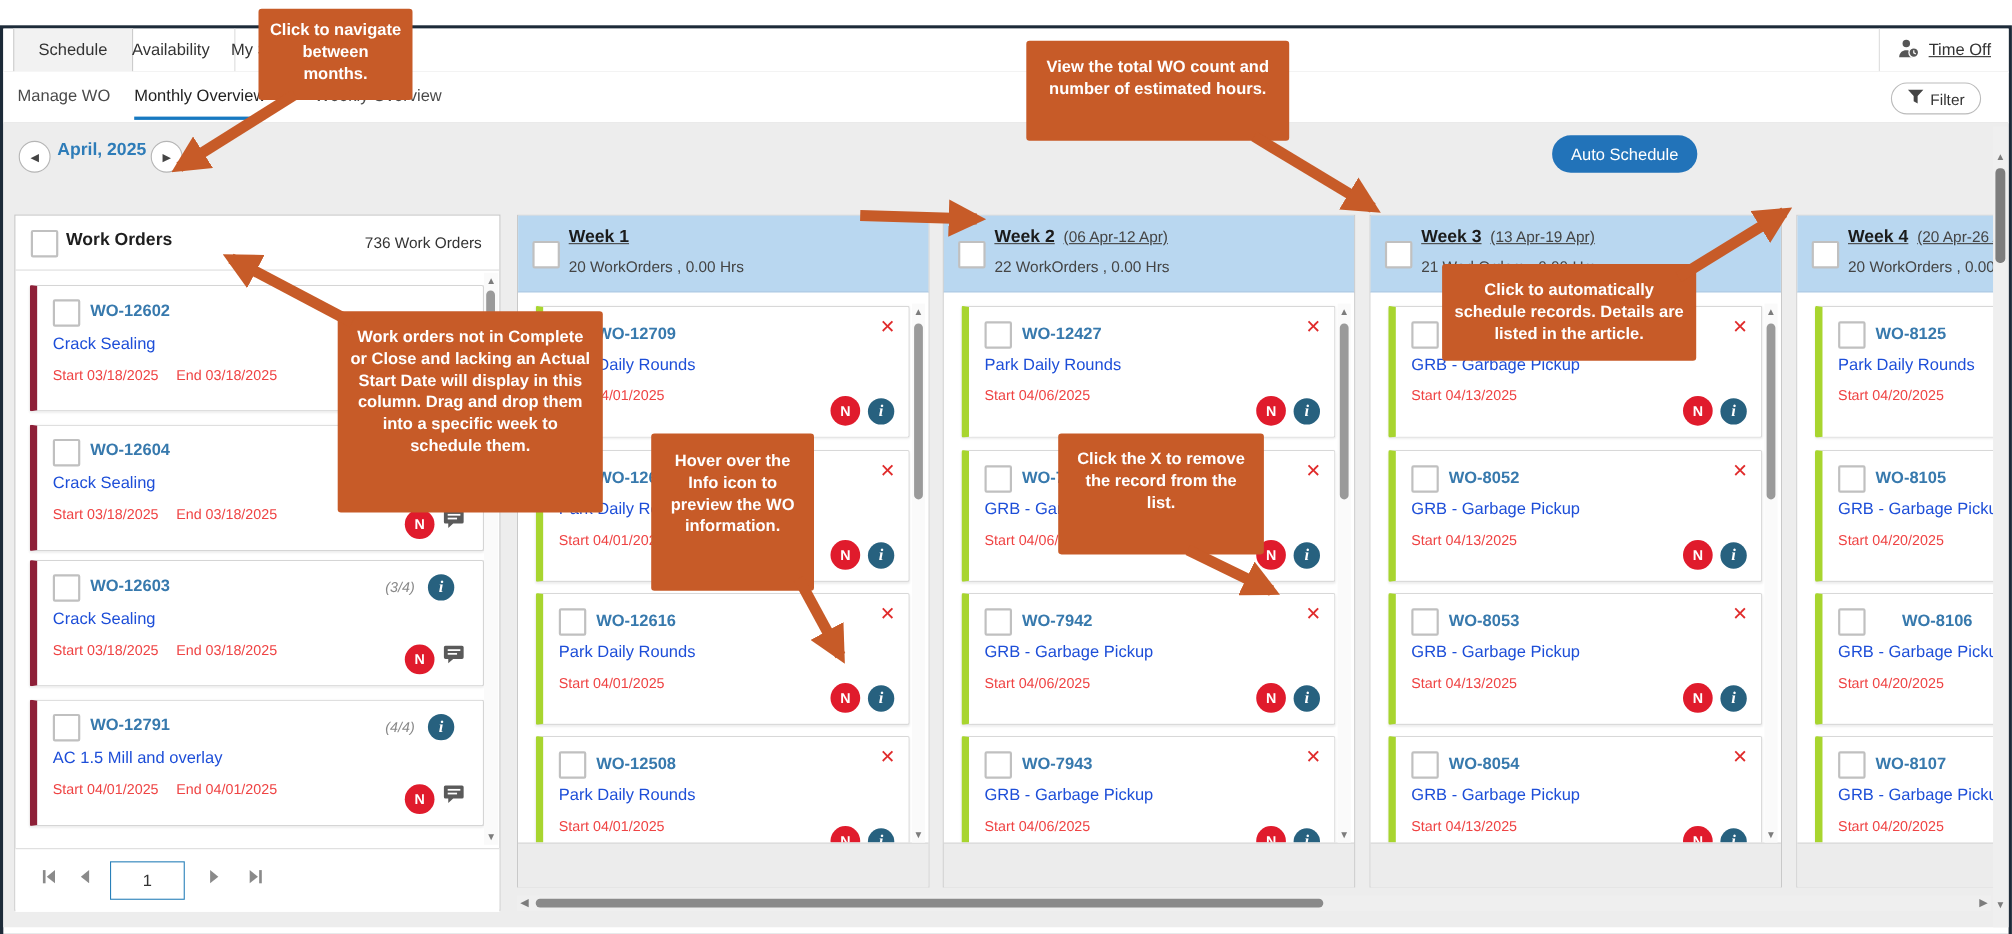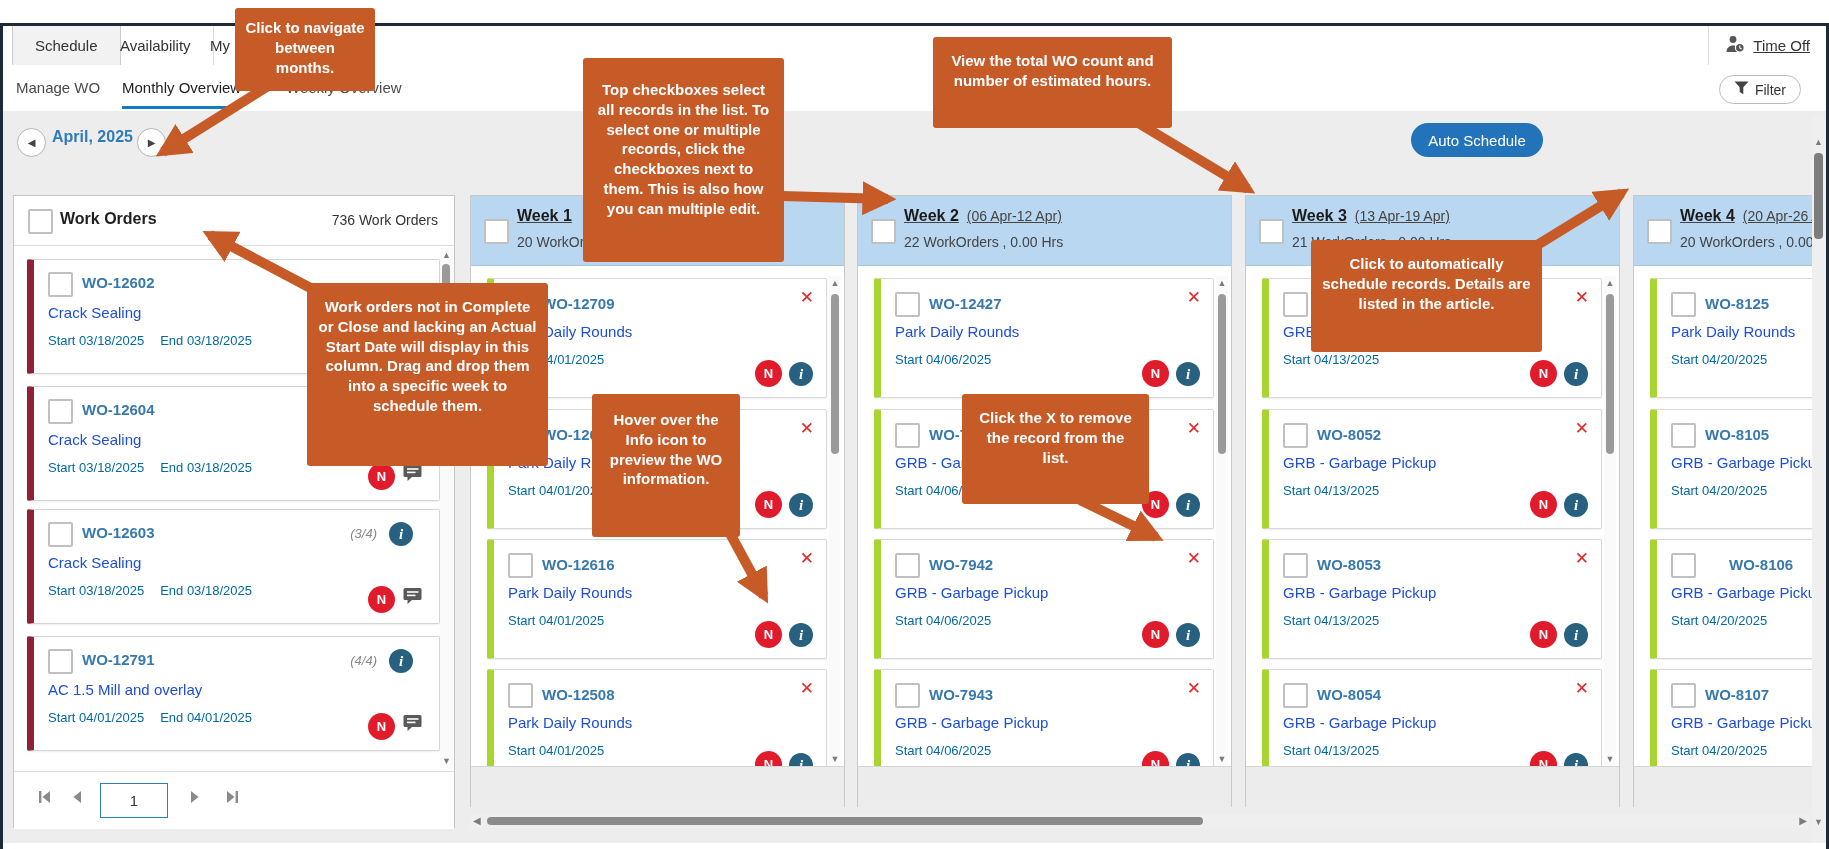--- a/index.html
+++ b/index.html
@@ -36,21 +36,21 @@
   #lp-title{position:absolute;left:46px;top:14px;font-size:16px;font-weight:bold;color:#1e1e1e;}
   #lp-count{position:absolute;right:16px;top:16px;font-size:14px;color:#333;}
   #left-cards{position:absolute;left:0;top:50px;width:440px;height:518px;overflow:hidden;}
   .lcard{position:absolute;left:13px;width:413px;height:115px;background:#fff;border:1px solid #d5d5d5;
         border-left:7px solid #8e2038;border-radius:2px;box-sizing:border-box;box-shadow:0 1px 2px rgba(0,0,0,.07);}
   
   .checkbox{position:absolute;width:21px;height:21px;background:#fff;border:2px solid #c0c0c0;border-radius:2px;cursor:pointer;}
   
   .wo-id{font-size:15px;font-weight:bold;color:#3779ad;cursor:pointer;text-decoration:none;white-space:nowrap;}
   .wo-desc{position:absolute;left:14px;top:44px;font-size:15px;color:#1d4ed8;white-space:nowrap;}
-  .wo-dates{position:absolute;left:14px;top:73px;font-size:13px;color:#0369a1;white-space:nowrap;display:flex;gap:16px;}
+  .wo-dates{position:absolute;left:14px;top:73px;font-size:13px;color:#ef4444;white-space:nowrap;display:flex;gap:16px;}
   .ratio{position:absolute;right:62px;top:16px;font-size:13px;font-style:italic;color:#888;}
   .nbadge{position:absolute;width:27px;height:27px;border-radius:50%;background:#e01b2c;color:#fff;
         font-size:13px;font-weight:bold;display:flex;align-items:center;justify-content:center;}
   .ibadge{position:absolute;width:24px;height:24px;border-radius:50%;background:#27617f;color:#fff;
         font-family:"Liberation Serif",serif;font-style:italic;font-weight:bold;font-size:15px;
         display:flex;align-items:center;justify-content:center;cursor:pointer;}
   .xbtn{position:absolute;right:12px;top:10px;font-size:17px;color:#e02b2b;cursor:pointer;line-height:1;}
   
   #lp-pager{position:absolute;left:0;top:575px;width:440px;height:57px;border-top:1px solid #ddd;background:#fff;}
   .pgbtn{position:absolute;top:16px;width:22px;height:22px;color:#8a8a8a;cursor:pointer;}
@@ -78,21 +78,21 @@
   .hsb-arrow{position:absolute;top:1px;font-size:9px;color:#7c7c7c;cursor:pointer;}
   
   .callout{position:absolute;background:#c75b28;color:#fff;font-size:15px;font-weight:bold;line-height:1.32;
         text-align:center;border-radius:3px;padding:10px 10px;box-sizing:border-box;z-index:40;}
   #co1{left:235px;top:8px;width:140px;height:83px;}
   #co2{left:583px;top:58px;width:201px;height:204px;padding-top:22px;}
   #co3{left:933px;top:37px;width:239px;height:91px;padding-top:14px;}
   #co4{left:307px;top:283px;width:241px;height:183px;padding-top:14px;}
   #co5{left:592px;top:394px;width:148px;height:143px;padding-top:16px;}
   #co6{left:962px;top:394px;width:187px;height:110px;padding-top:14px;}
-  #co7{left:1311px;top:240px;width:231px;height:112px;padding-top:14px;}
+  #co7{left:1311px;top:240px;width:231px;height:88px;padding-top:14px;}
   #arrows{position:absolute;left:0;top:0;z-index:45;pointer-events:none;}
   .glyph-sm{font-size:10px;}
 </style>
 </head>
 <body>
 
 <div id="app">
   <div id="frame" class="abs"></div>
 
   <div id="bar1" class="abs">
@@ -529,21 +529,20 @@
     <span class="hsb-arrow" style="right:3px;"><span class="glyph-sm">▶</span></span>
   </div>
 
   <div id="win-vsb" class="abs sb-v">
     <span class="sb-arrow" style="top:22px;">▲</span>
     <div class="sb-thumb" style="top:38px;height:86px;"></div>
     <span class="sb-arrow" style="bottom:16px;">▼</span>
   </div>
 
   <div id="co1" class="callout">Click to navigate between months.</div>
-  <div id="co2" class="callout">Top checkboxes select all records in the list. To select one or multiple records, click the checkboxes next to them. This is also how you can multiple edit.</div>
   <div id="co3" class="callout">View the total WO count and number of estimated hours.</div>
   <div id="co4" class="callout">Work orders not in Complete or Close and lacking an Actual Start Date will display in this column. Drag and drop them into a specific week to schedule them.</div>
   <div id="co5" class="callout">Hover over the Info icon to preview the WO information.</div>
   <div id="co6" class="callout">Click the X to remove the record from the list.</div>
   <div id="co7" class="callout">Click to automatically schedule records. Details are listed in the article.</div>
 
   <svg id="arrows" width="1829" height="849">
     <defs>
       <marker id="ah" viewBox="0 0 10 10" refX="7.5" refY="5" markerWidth="3.4" markerHeight="3.4" orient="auto">
         <path d="M0 0 L10 5 L0 10 z" fill="#c75b28"></path>

